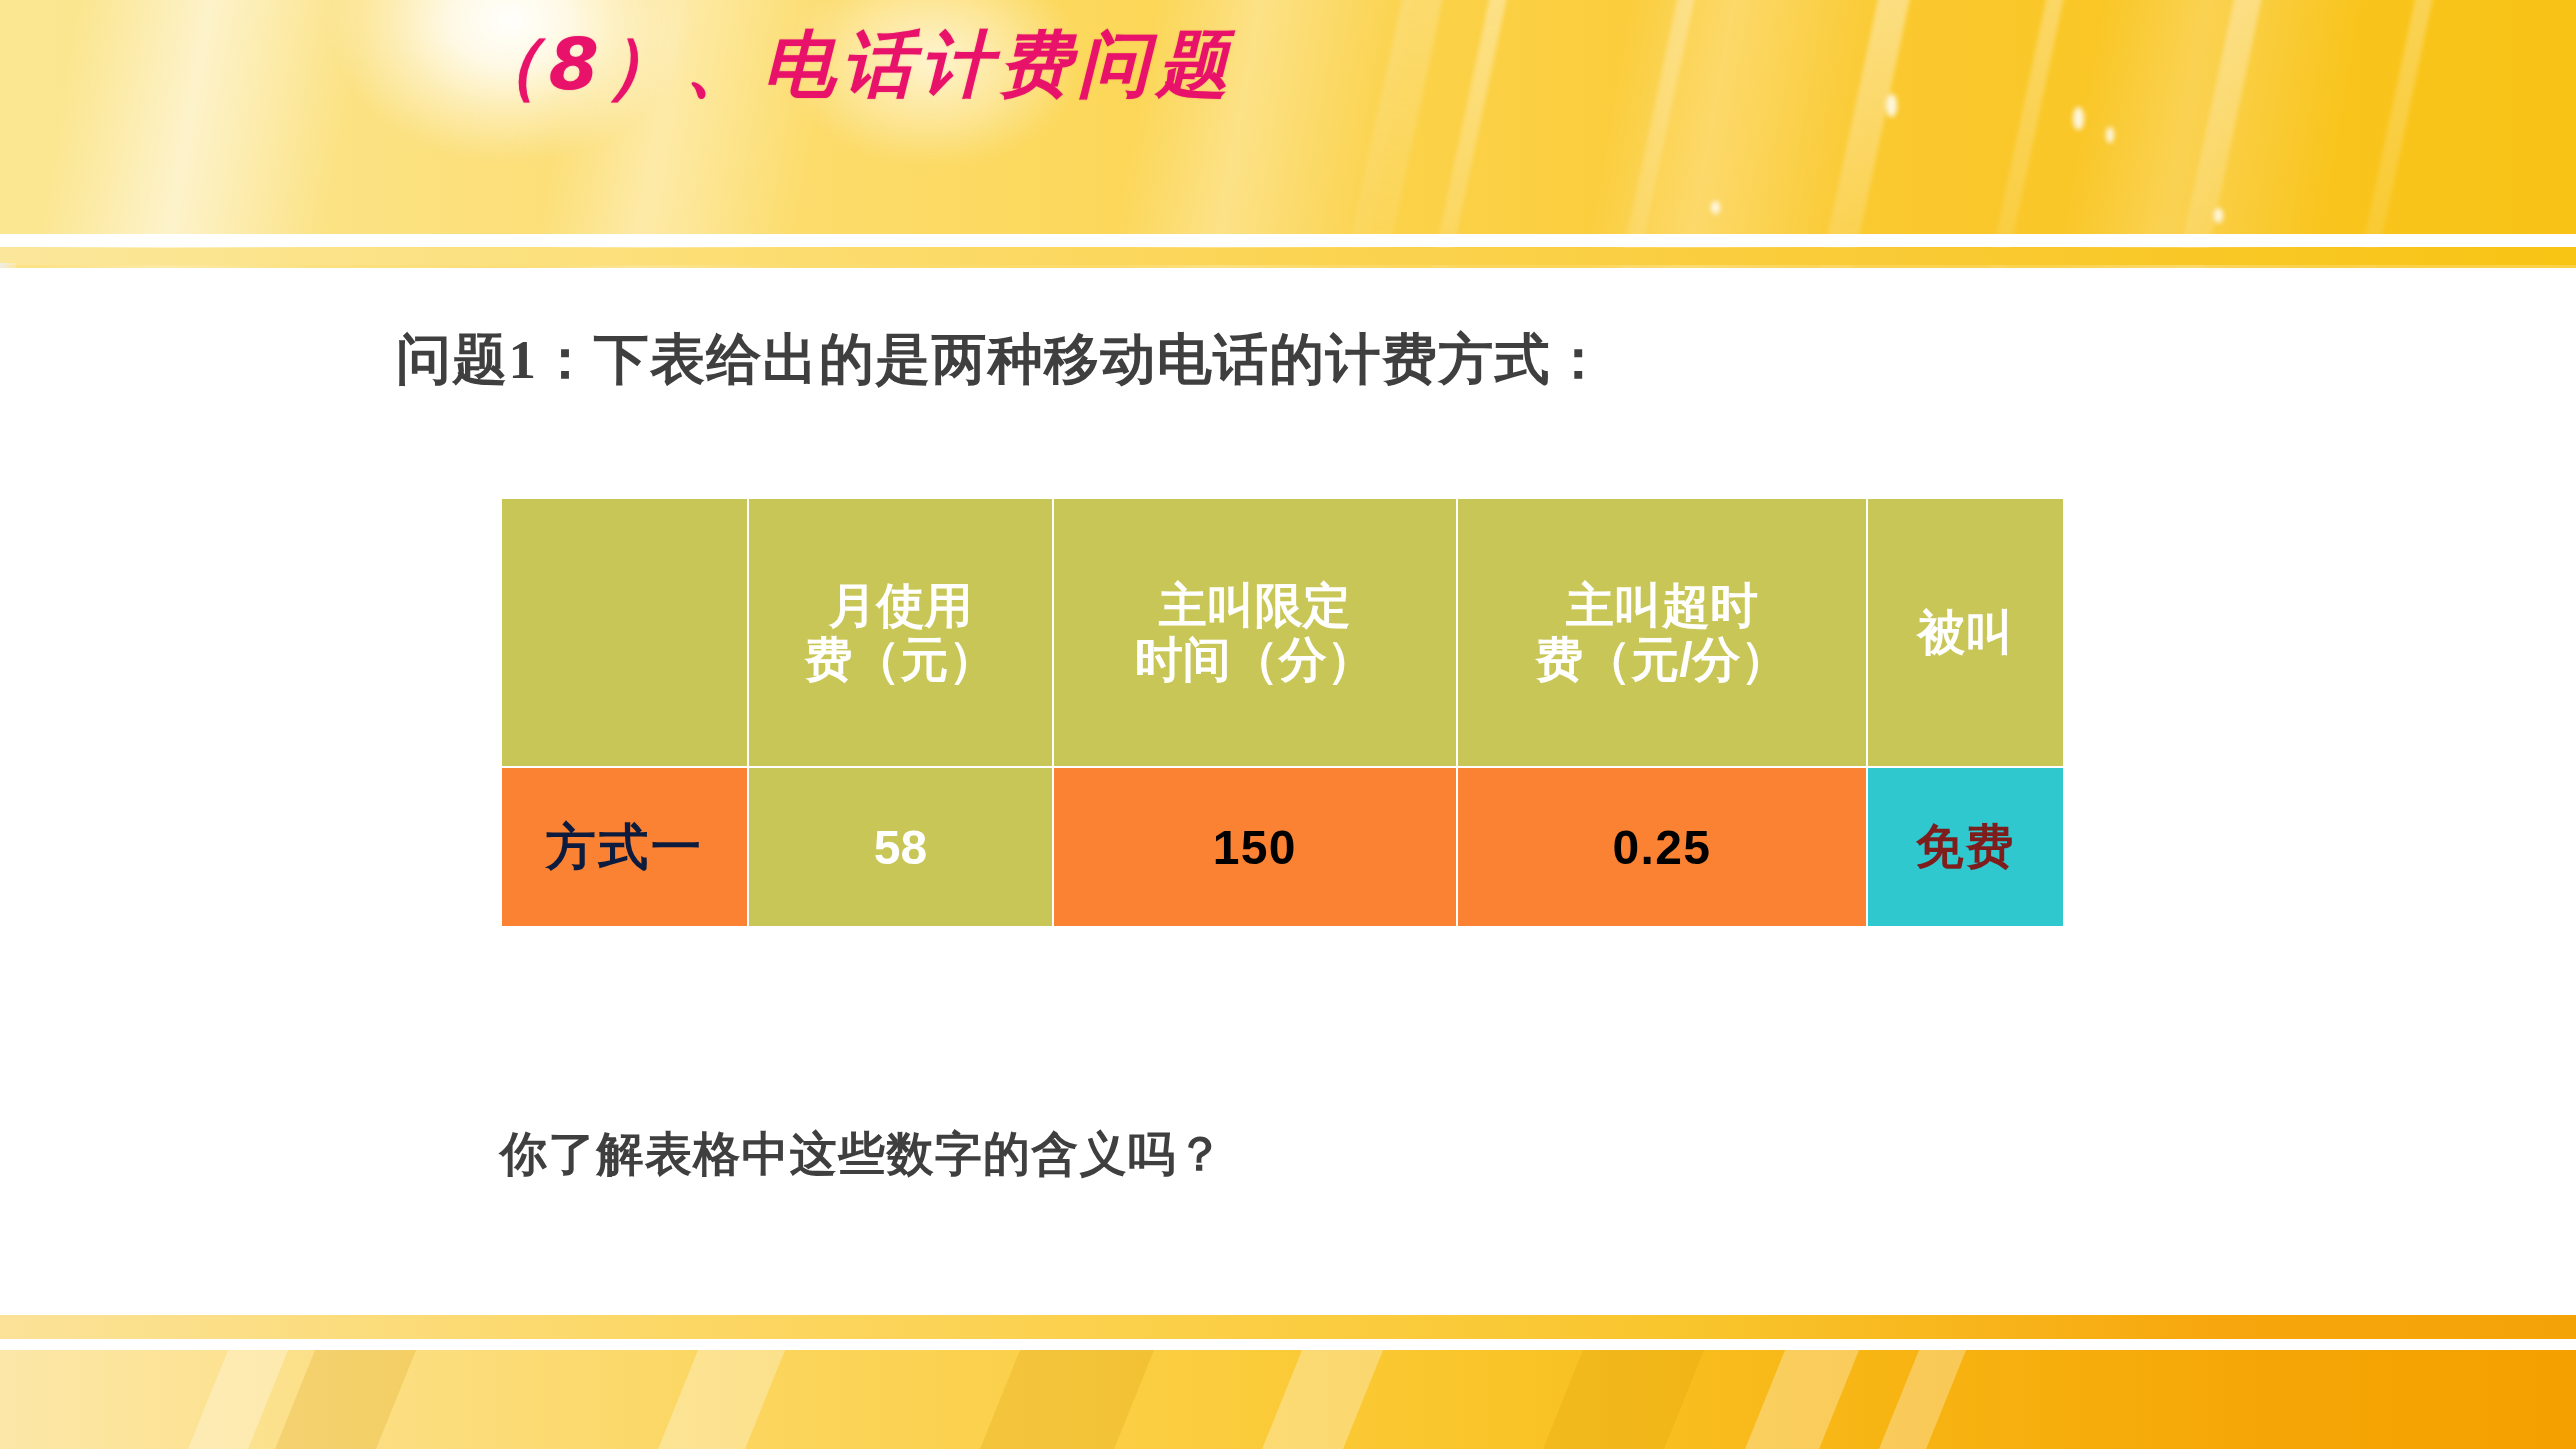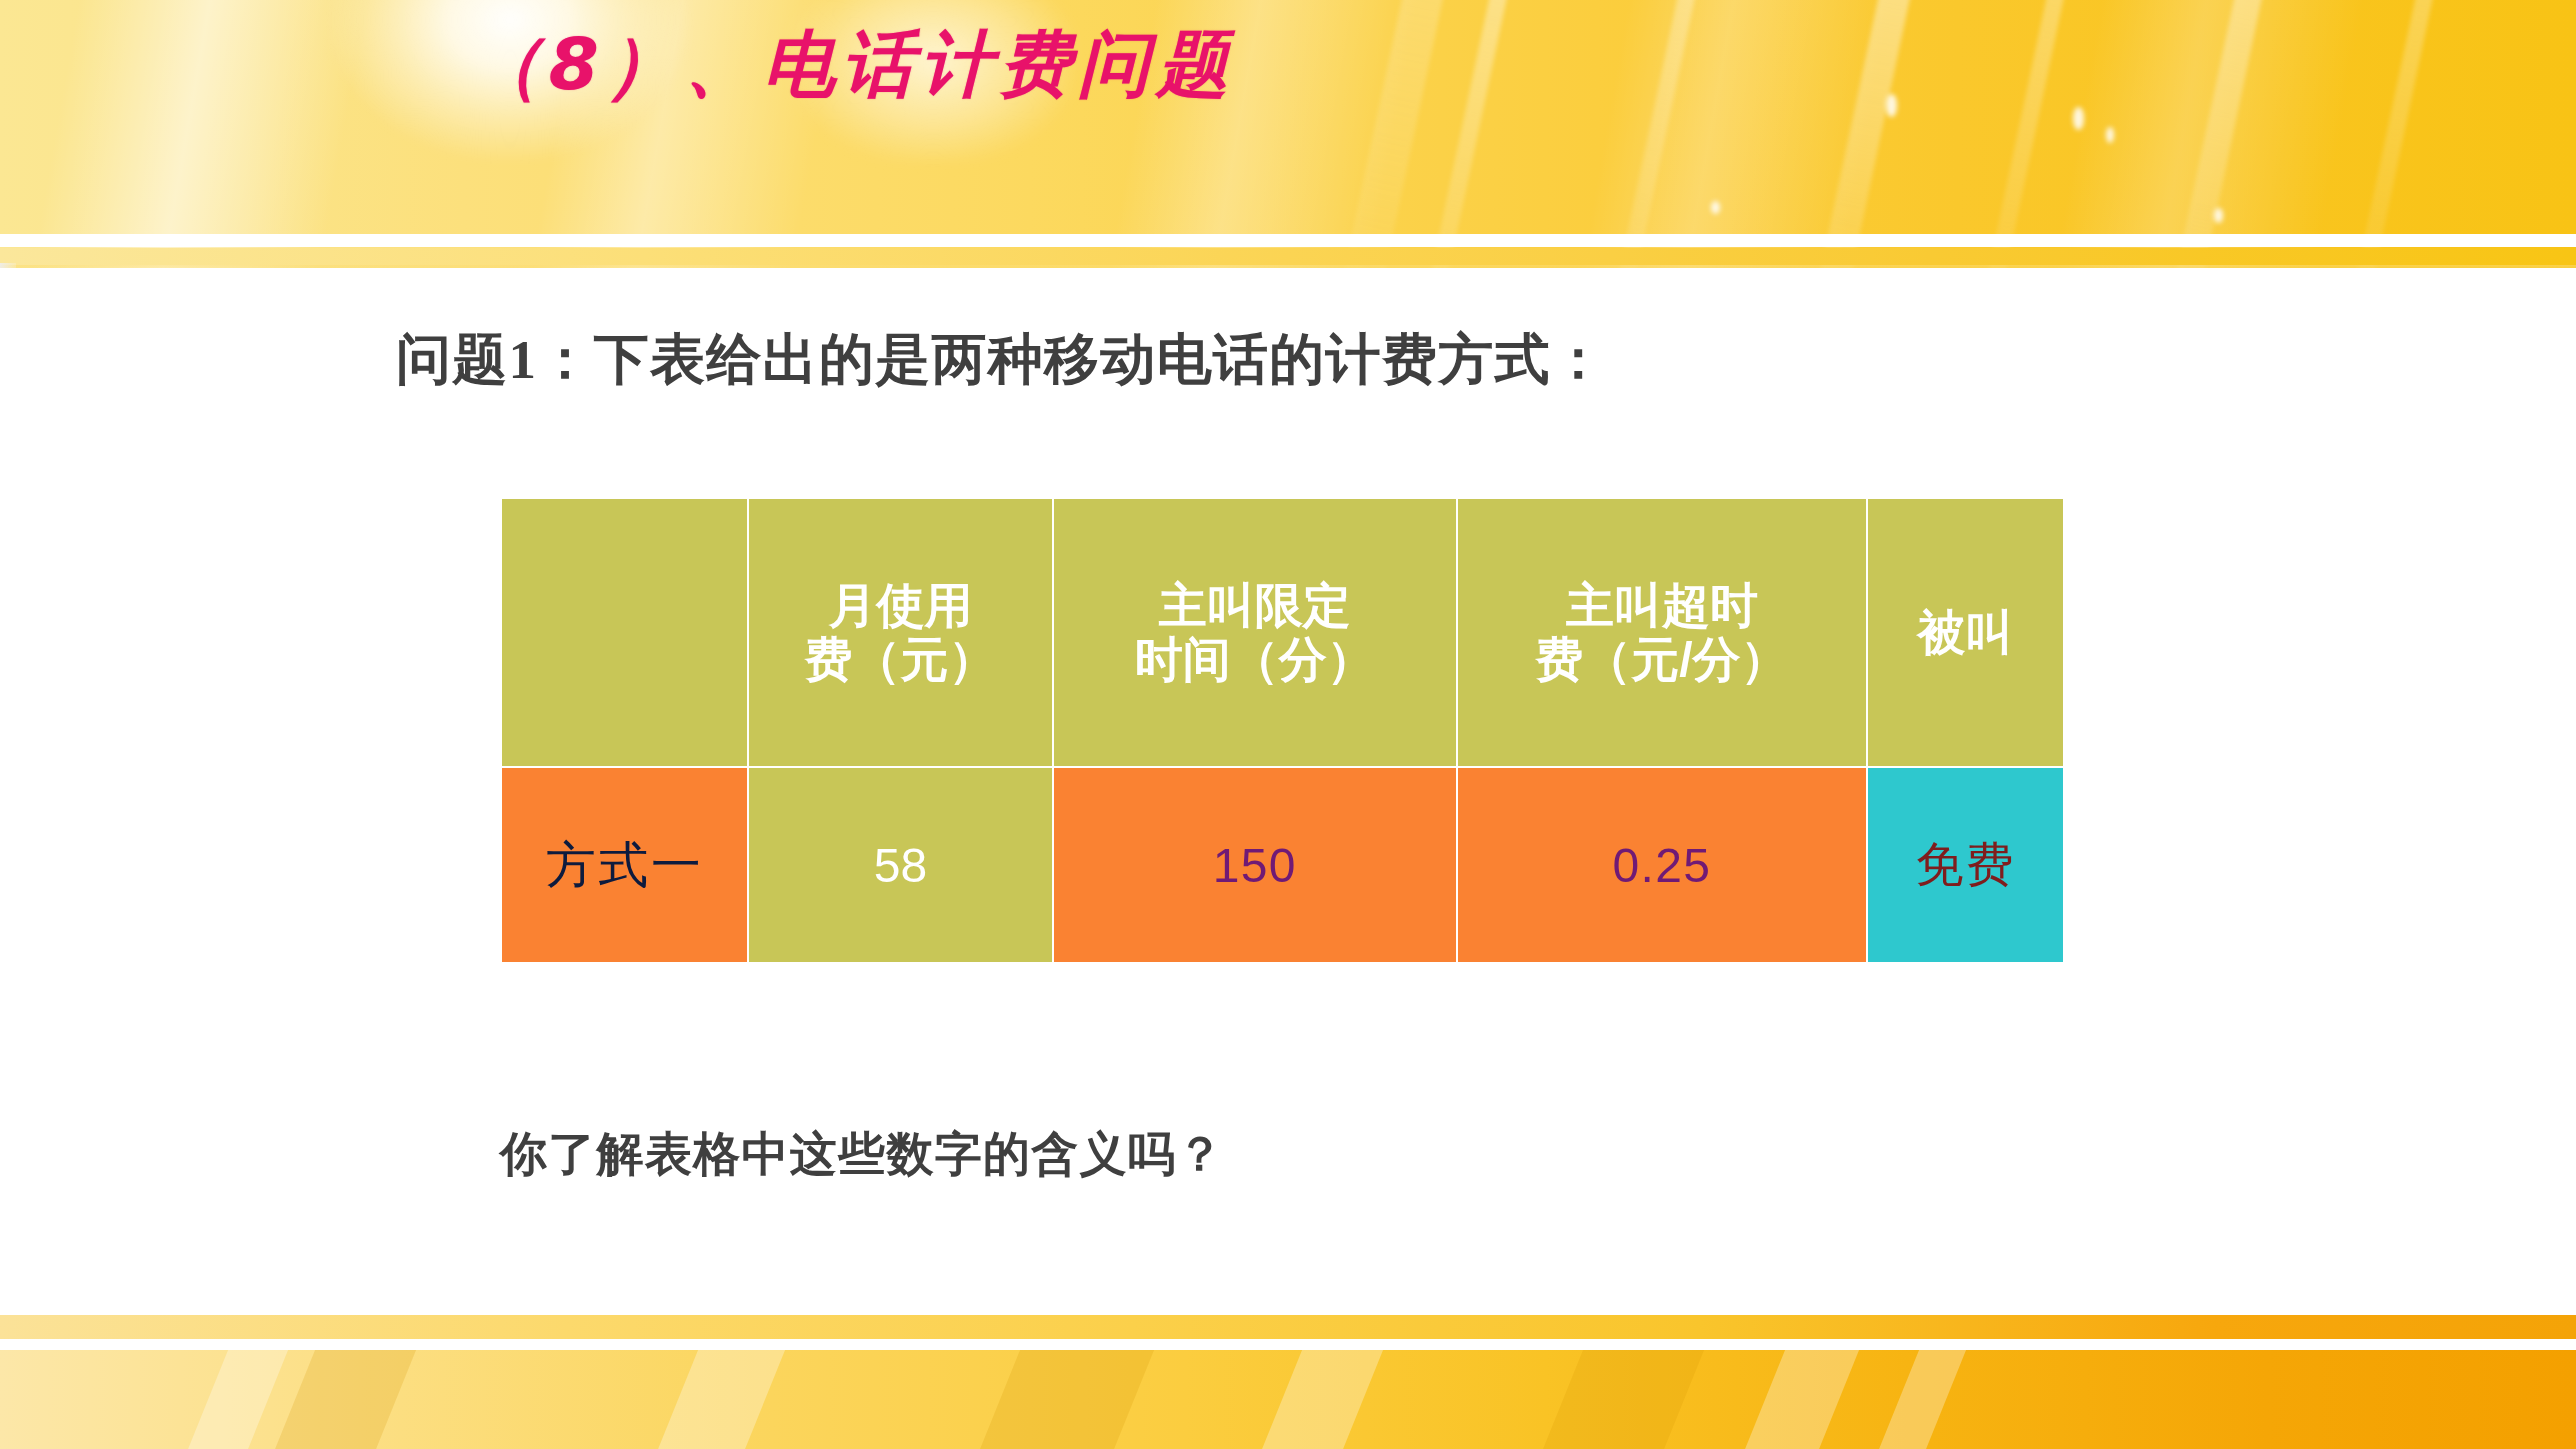--- a/index.html
+++ b/index.html
@@ -189,39 +189,39 @@
     color: #ffffff;
     font-family: "Liberation Sans", "DejaVu Sans", sans-serif;
     font-weight: bold;
     font-size: 48px;
     line-height: 1.12;
   }
   .hdr-empty { background: #c8c657; }
   .hdr-text { display: block; padding: 0 2.7px; }
 
   .row-cell {
-    height: 194px;
+    height: 158px;
     font-family: "Liberation Sans", "DejaVu Sans", sans-serif;
-    font-weight: normal;
+    font-weight: bold;
     font-size: 48px;
   }
   .cell-label {
     background: #fa8232;
     color: #0d1b3e;
     font-size: 50px;
     letter-spacing: 2.7px;
   }
   .cell-fee {
     background: #c8c657;
     color: #ffffff;
     font-size: 48px;
   }
   .cell-num {
     background: #fa8232;
-    color: #701a75;
+    color: #000000;
     font-size: 48px;
     letter-spacing: 1.3px;
   }
   .cell-free {
     background: #2ec8ce;
     color: #7f1d1d;
     font-size: 48px;
     letter-spacing: 2px;
   }
 

